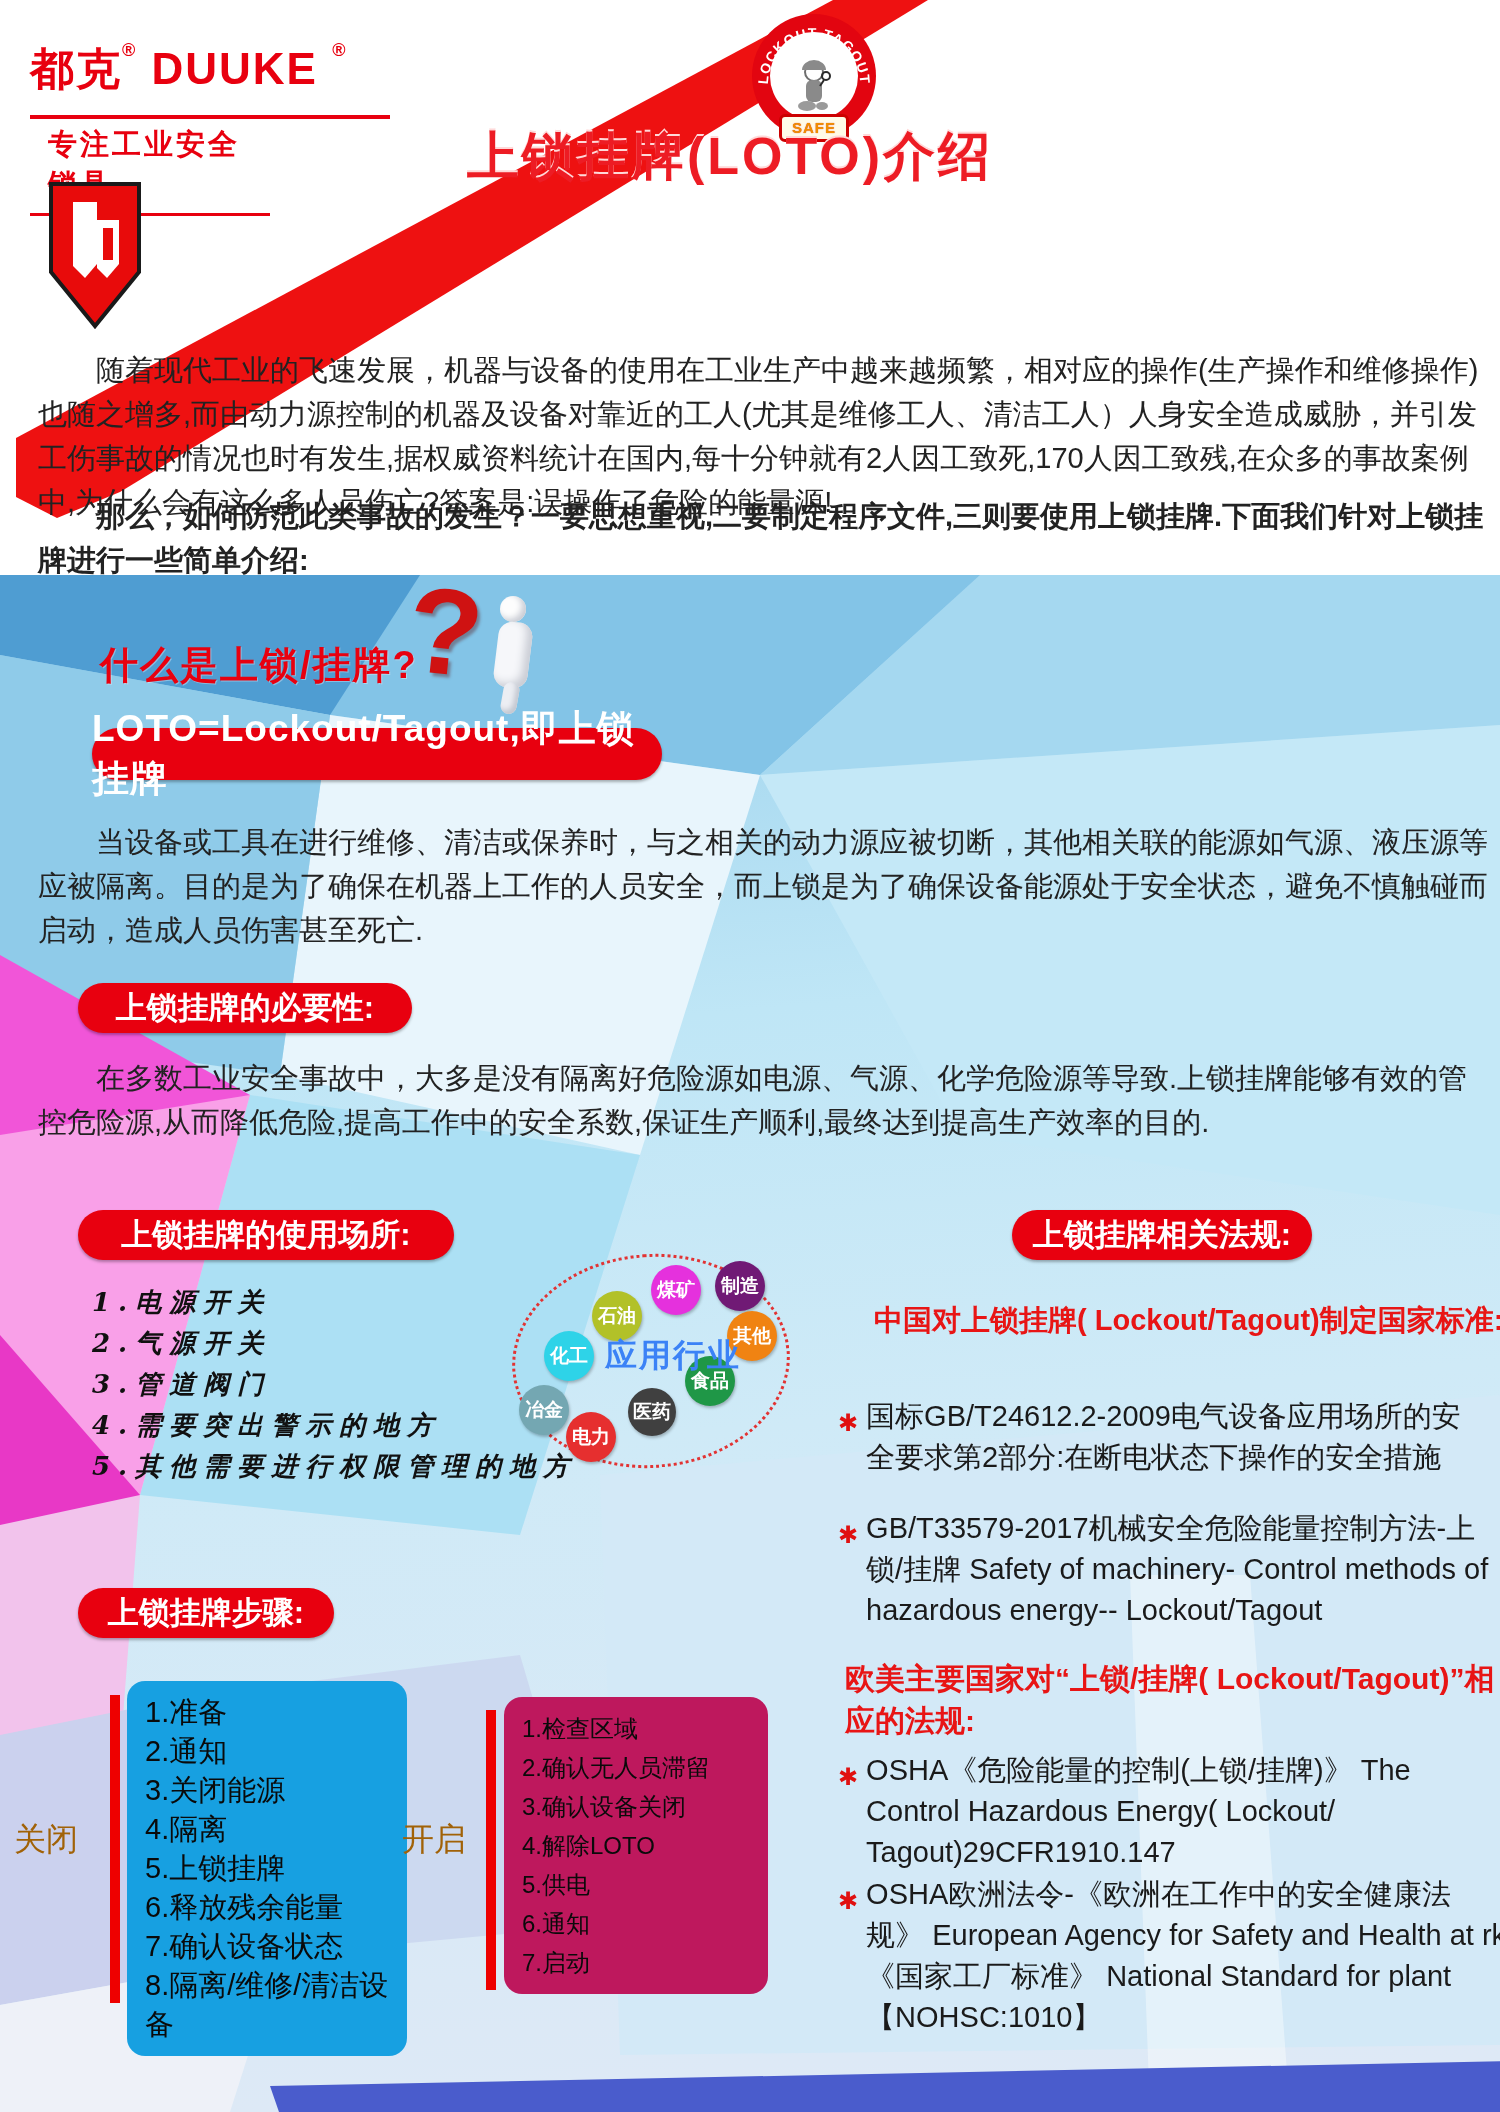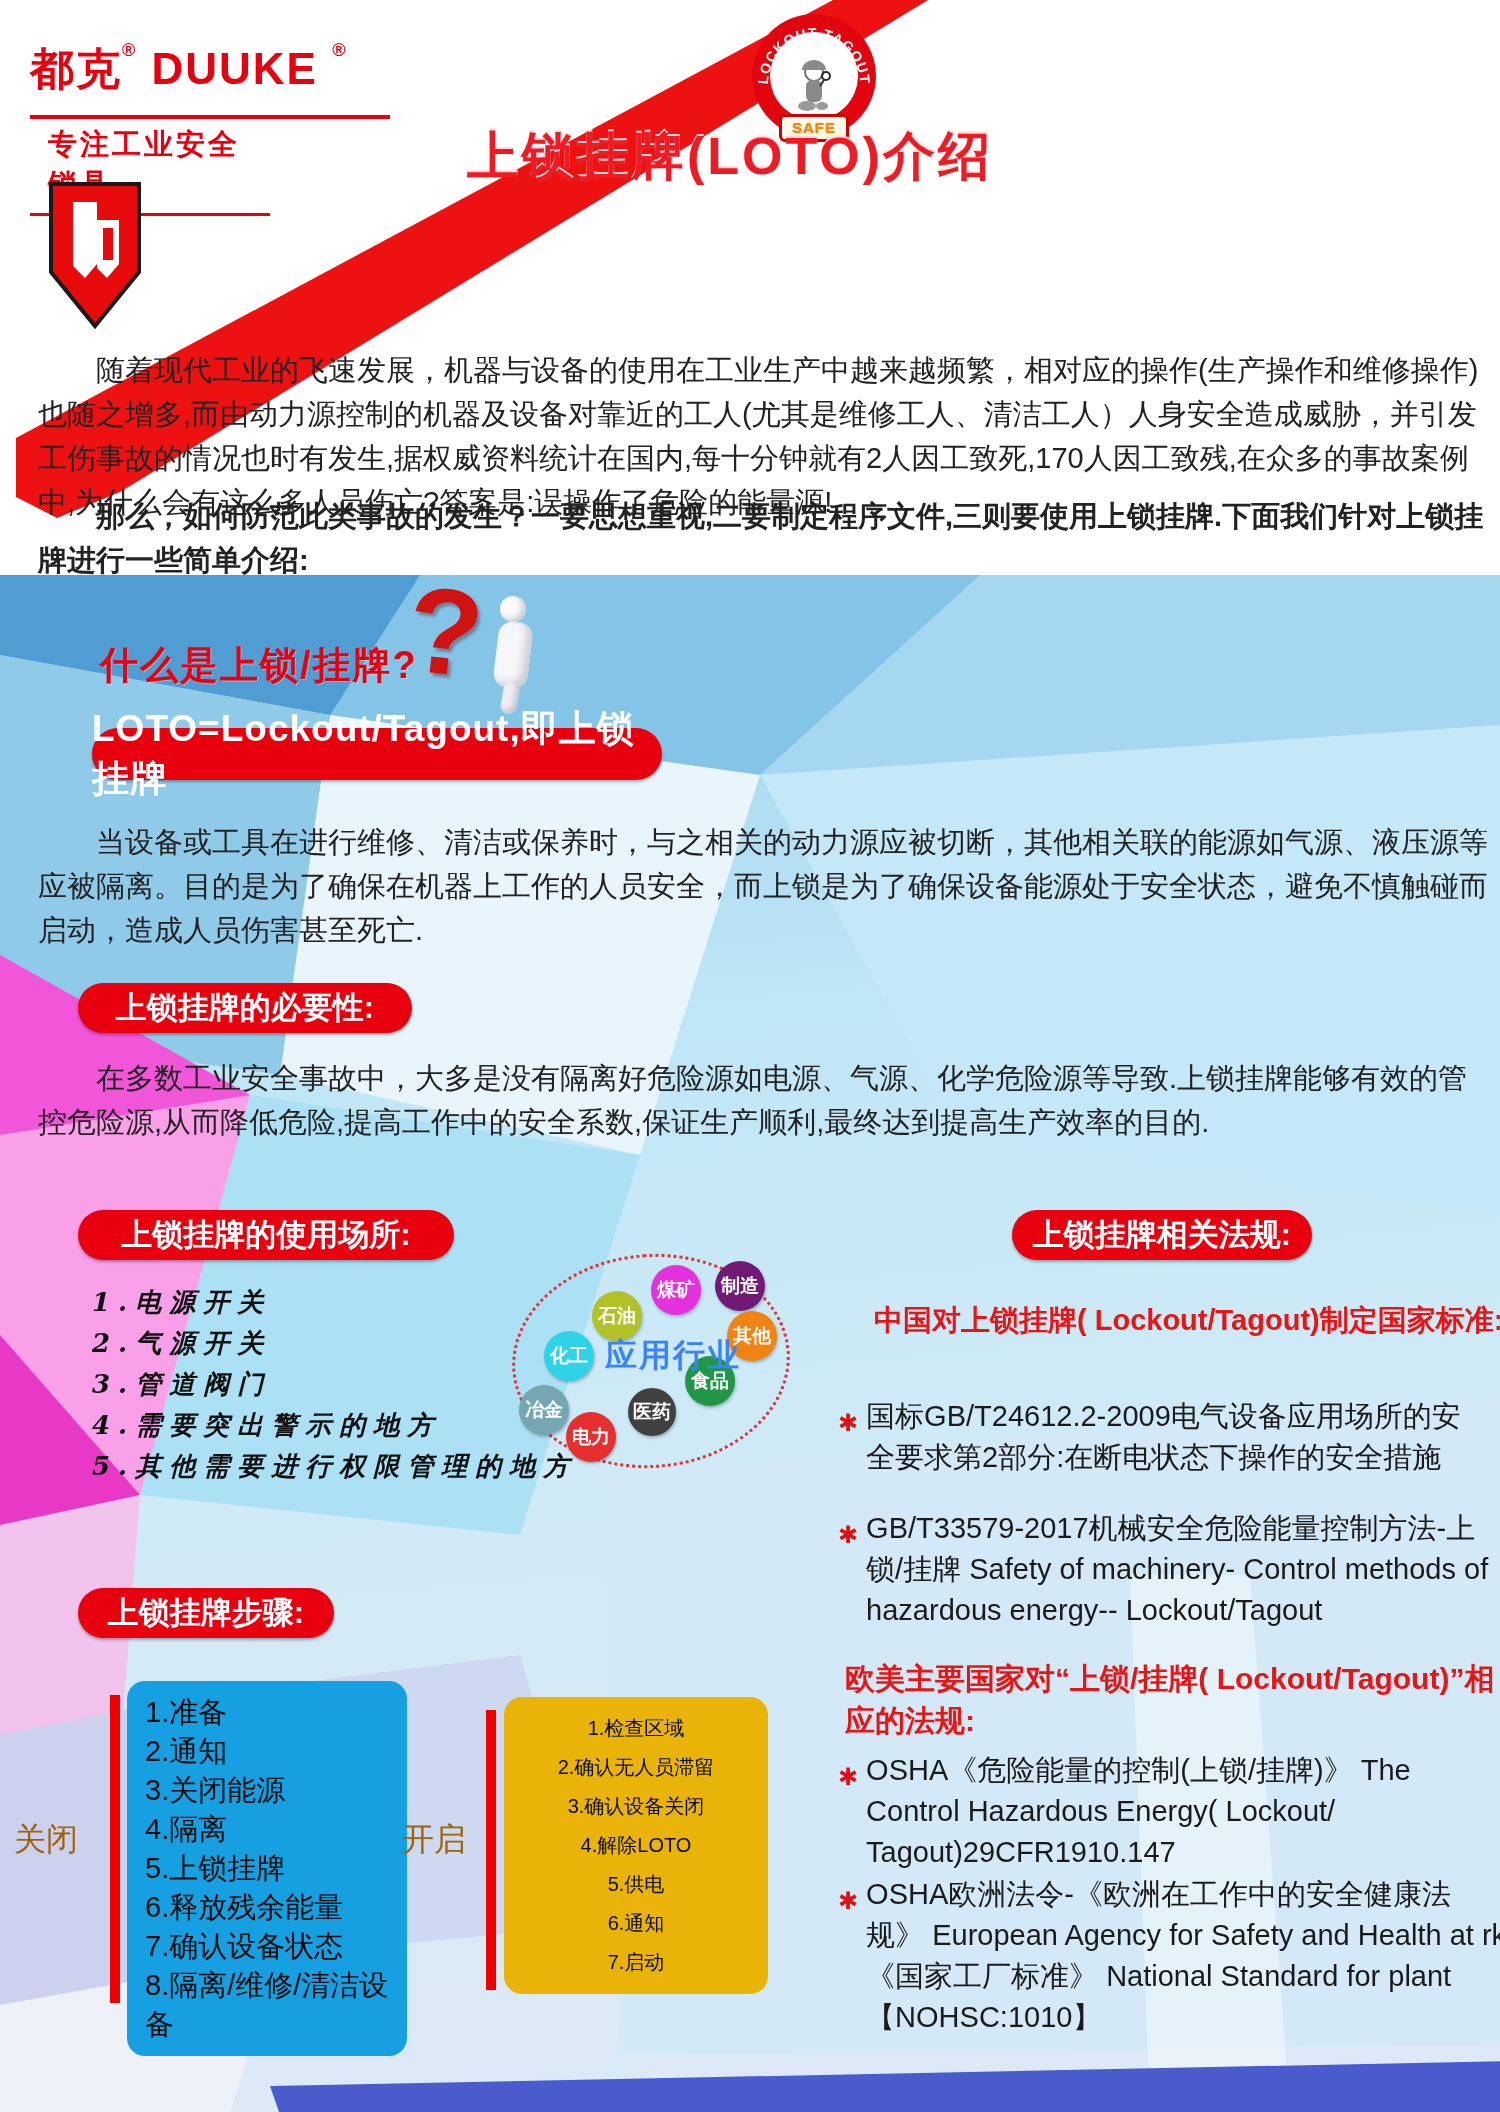--- a/index.html
+++ b/index.html
@@ -76,21 +76,21 @@
   
   #banner-steps{left:78px;top:1558px;width:256px;height:50px;font-size:31px;margin-top:30px;}
   .side-label{font-size:32px;color:#a16207;font-weight:500;}
   #close-label{left:14px;top:1818px;}
   #open-label{left:402px;top:1818px;}
   .red-bar{background:#ee0000;width:10px;}
   #bar-close{left:110px;top:1695px;height:308px;}
   #bar-open{left:486px;top:1710px;height:280px;}
   .step-box{border-radius:18px;padding:12px 18px;font-size:29px;color:#0a0a0a;}
   #close-box{left:127px;top:1681px;width:244px;background:#17a0e1;line-height:39px;}
-  #open-box{left:504px;top:1697px;width:228px;background:#eab308;line-height:39px;font-size:20px;text-align:center;}
+  #open-box{left:504px;top:1697px;width:228px;background:#be185d;line-height:39px;font-size:24px;}
   #bottom-strip{left:0;top:2058px;width:1500px;height:54px;background:#4a5ccc;
                 clip-path:polygon(18% 52%,100% 6%,100% 100%,18.6% 100%);}
 </style>
 </head>
 <body>
 
 <div class="abs" id="poly">
   <div class="facet" style="clip-path:polygon(0px 0px,560px 0px,330px 140px,0px 80px);background:#4f9dd2;"></div>
   <div class="facet" style="clip-path:polygon(420px 0px,980px 0px,760px 200px,330px 140px);background:#83c4e7;"></div>
   <div class="facet" style="clip-path:polygon(980px 0px,1500px 0px,1500px 150px,760px 200px);background:#a5d8f0;"></div>

